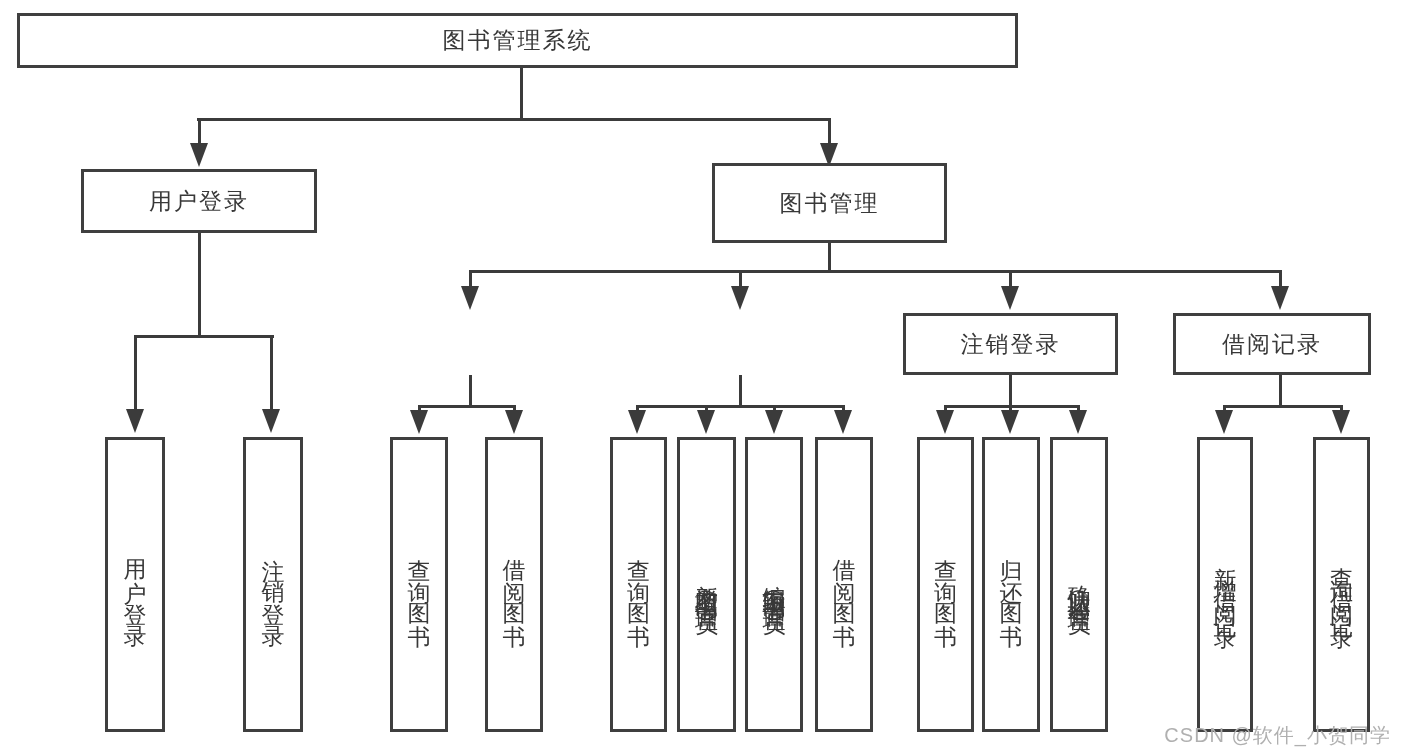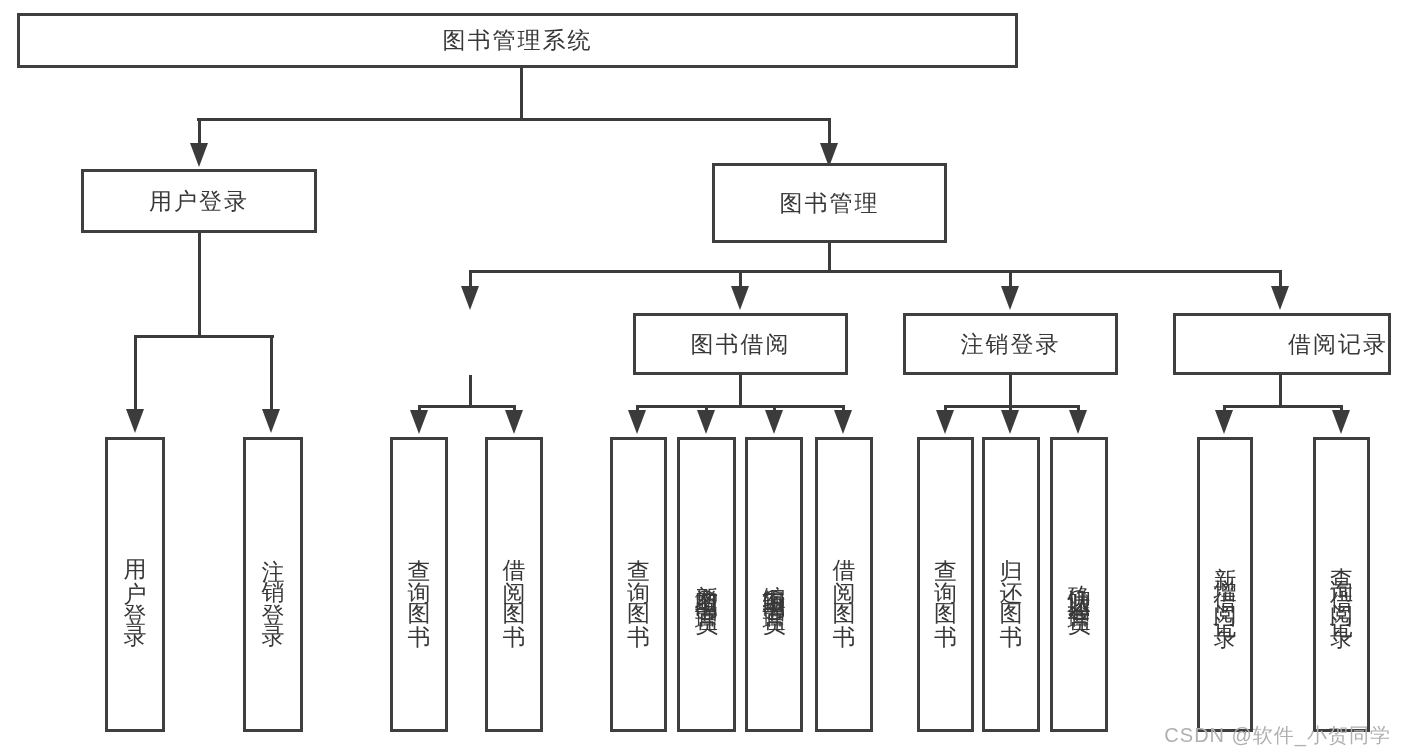--- a/index.html
+++ b/index.html
@@ -122,27 +122,24 @@
     <span class="hlabel">图书管理系统</span>
   </div>
 
   <div class="box" style="left:81px; top:169px; width:236px; height:64px;">
     <span class="hlabel">用户登录</span>
   </div>
   <div class="box" style="left:712px; top:163px; width:235px; height:80px;">
     <span class="hlabel">图书管理</span>
   </div>
 
-  <div class="box" style="left:633px; top:313px; width:215px; height:62px;">
-    <span class="hlabel">图书借阅</span>
-  </div>
   <div class="box" style="left:903px; top:313px; width:215px; height:62px;">
     <span class="hlabel">注销登录</span>
   </div>
-  <div class="box" style="left:1173px; top:313px; width:218px; height:62px;justify-content:flex-end;">
+  <div class="box" style="left:1173px; top:313px; width:198px; height:62px;">
     <span class="hlabel">借阅记录</span>
   </div>
 
   <div class="box" style="left:105px; top:437px; width:60px; height:295px;">
     <span class="vlabel sp4">用户登录</span>
   </div>
   <div class="box" style="left:243px; top:437px; width:60px; height:295px;">
     <span class="vlabel sp4">注销登录</span>
   </div>
 

